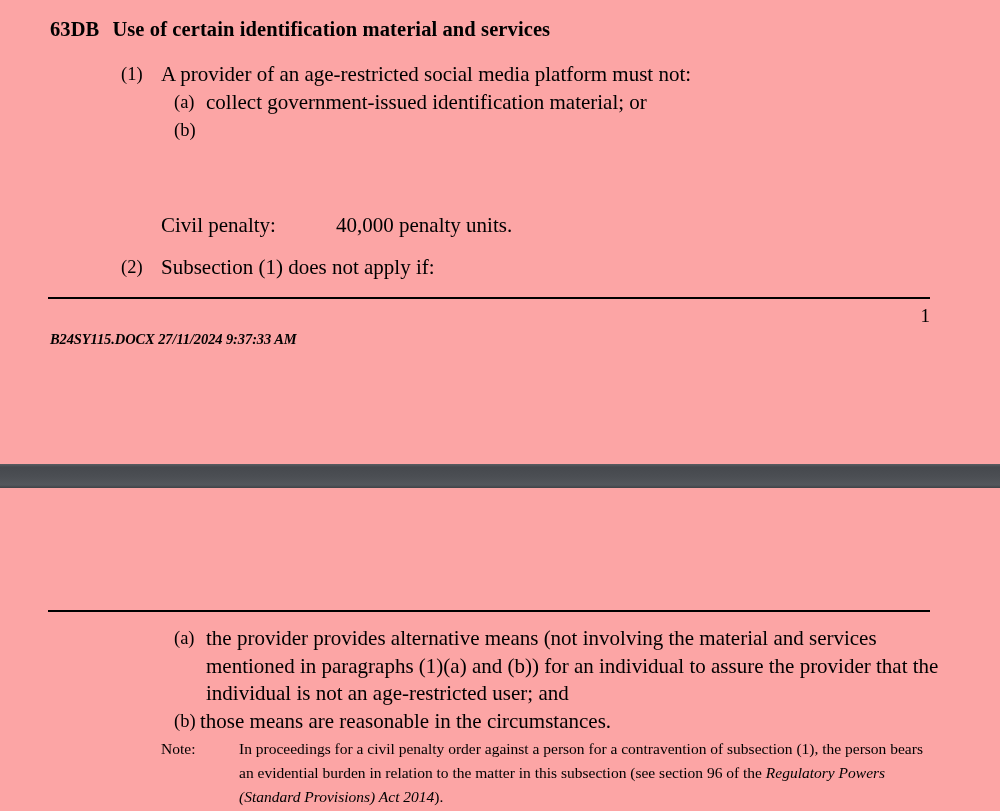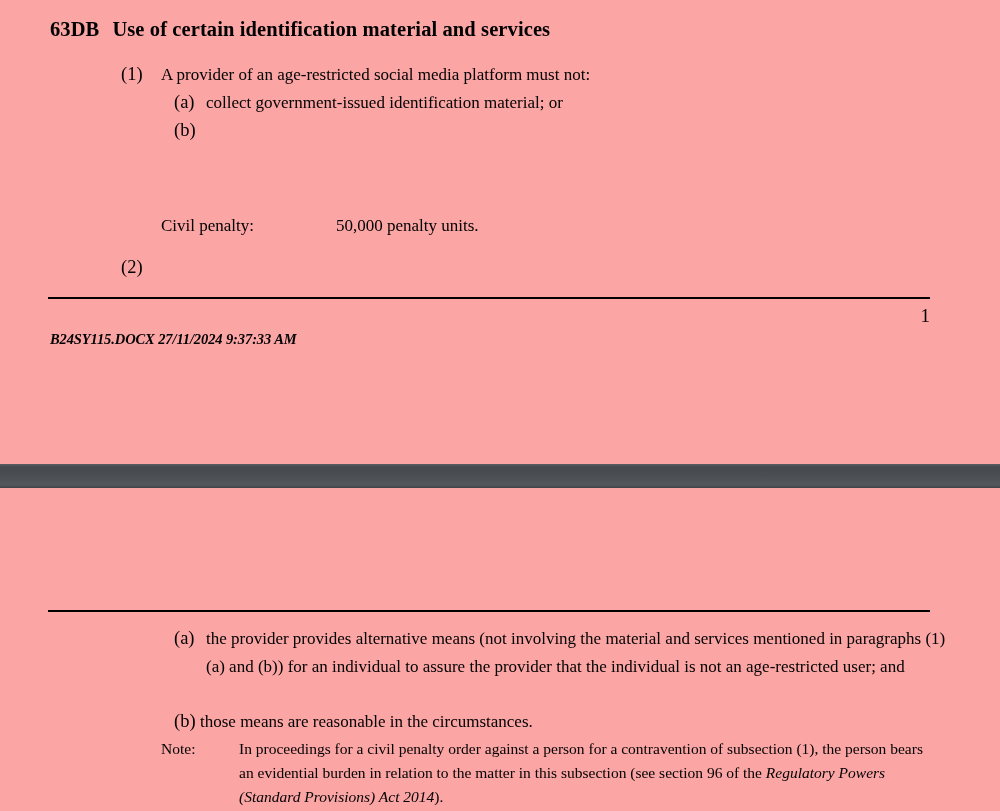--- a/index.html
+++ b/index.html
@@ -49,21 +49,21 @@
     font-weight: bold;
     font-size: 20.5px;
     letter-spacing: 0.1px;
     white-space: nowrap;
   }
   .sec-heading .sec-num { margin-right: 13px; }
 
   
   .block {
     position: absolute;
-    font-size: 17px;
+    font-size: 21px;
     line-height: 27.5px;
   }
 
   .marker {
     position: absolute;
     text-align: left;
     font-size: 18.5px;
     line-height: 27.5px;
   }
 
@@ -149,23 +149,24 @@
   <div class="marker sub1-marker">(1)</div>
   <div class="block sub1-text">A provider of an age-restricted social media platform must not:</div>
 
   <div class="marker para-a-marker">(a)</div>
   <div class="block para-a-text">collect government-issued identification material; or</div>
 
   <div class="marker para-b-marker">(b)</div>
 
 
   <div class="block penalty-label">Civil penalty:</div>
-  <div class="block penalty-value">50,000 penalty units.</div>
+  <div class="block penalty-value">40,000 penalty units.</div>
 
   <div class="marker sub2-marker">(2)</div>
+  <div class="block sub2-text">Subsection (1) does not apply if:</div>
 
   <div class="rule rule-top"></div>
   <div class="page-number">1</div>
   <div class="doc-stamp">B24SY115.DOCX 27/11/2024 9:37:33 AM</div>
 
 </div>
 
 <div class="page-gap"></div>
 
 <div class="page page-bottom">

